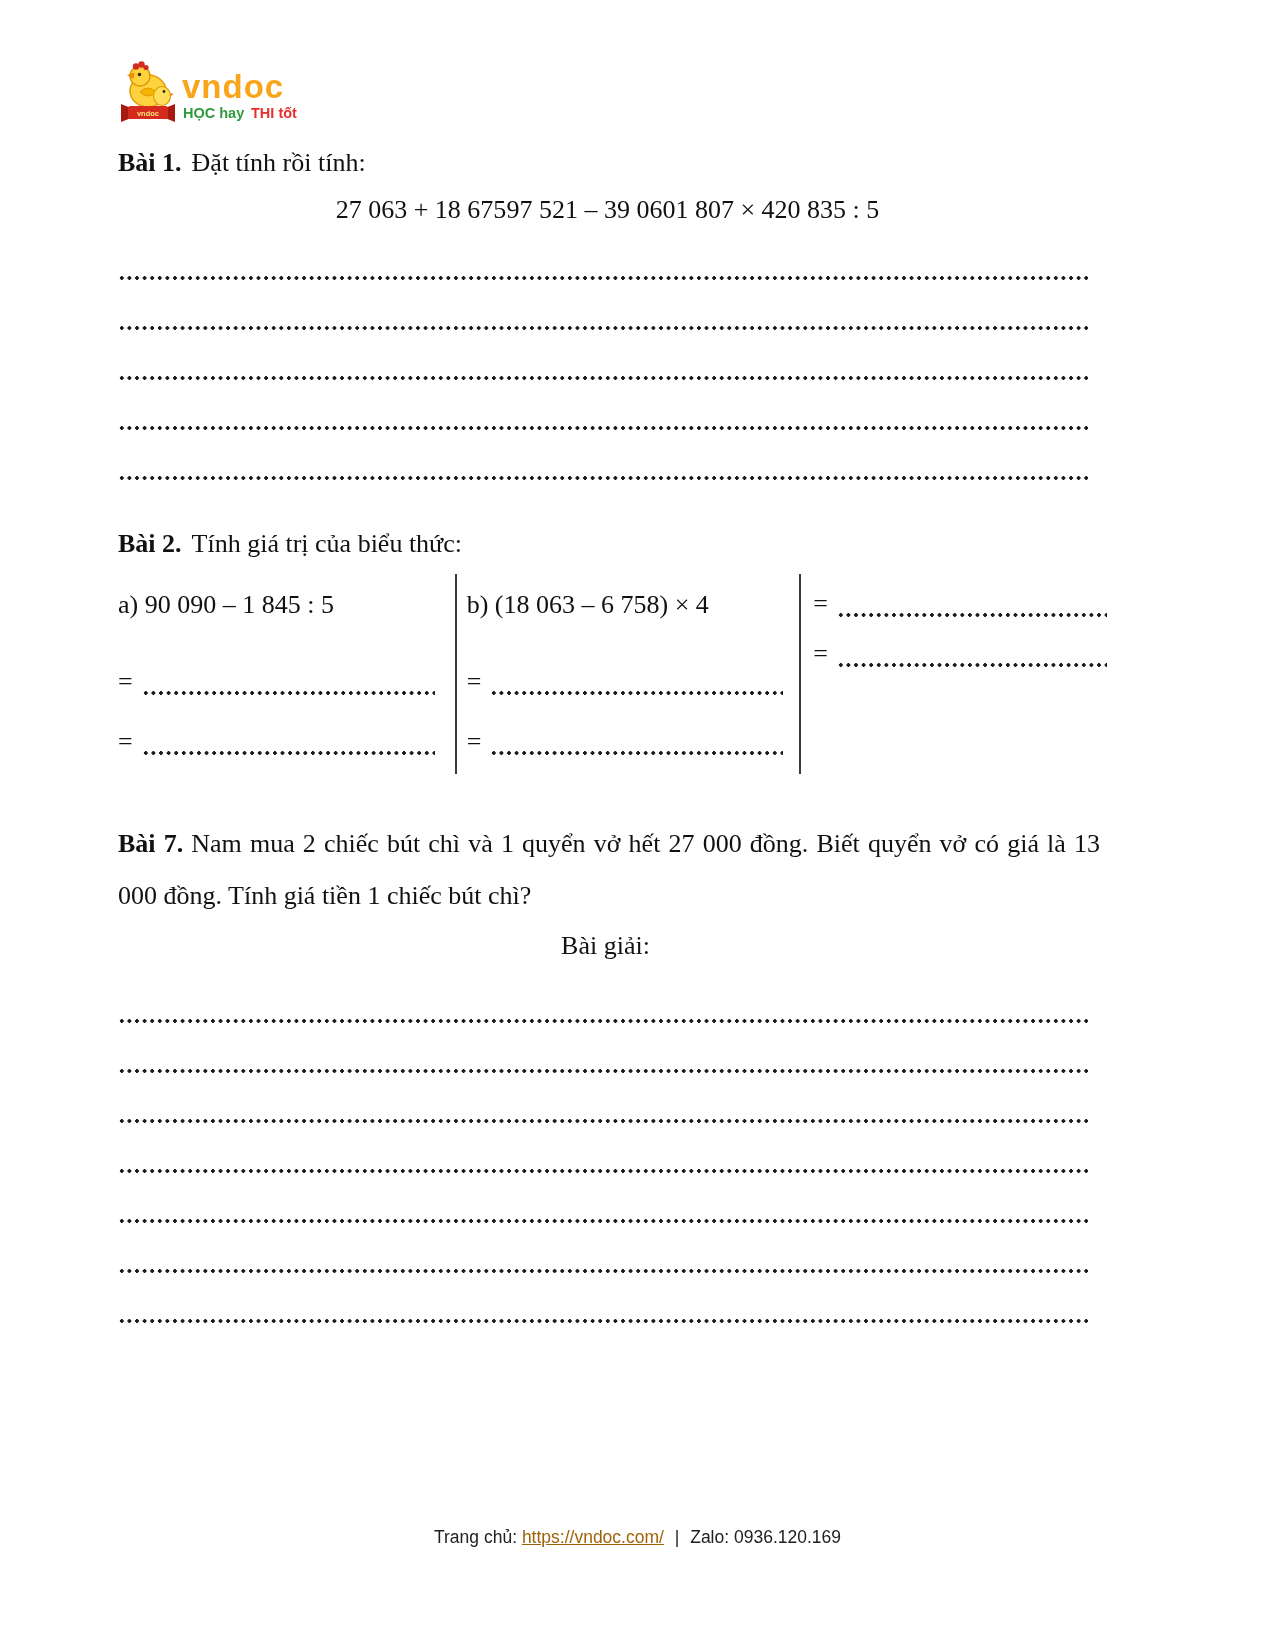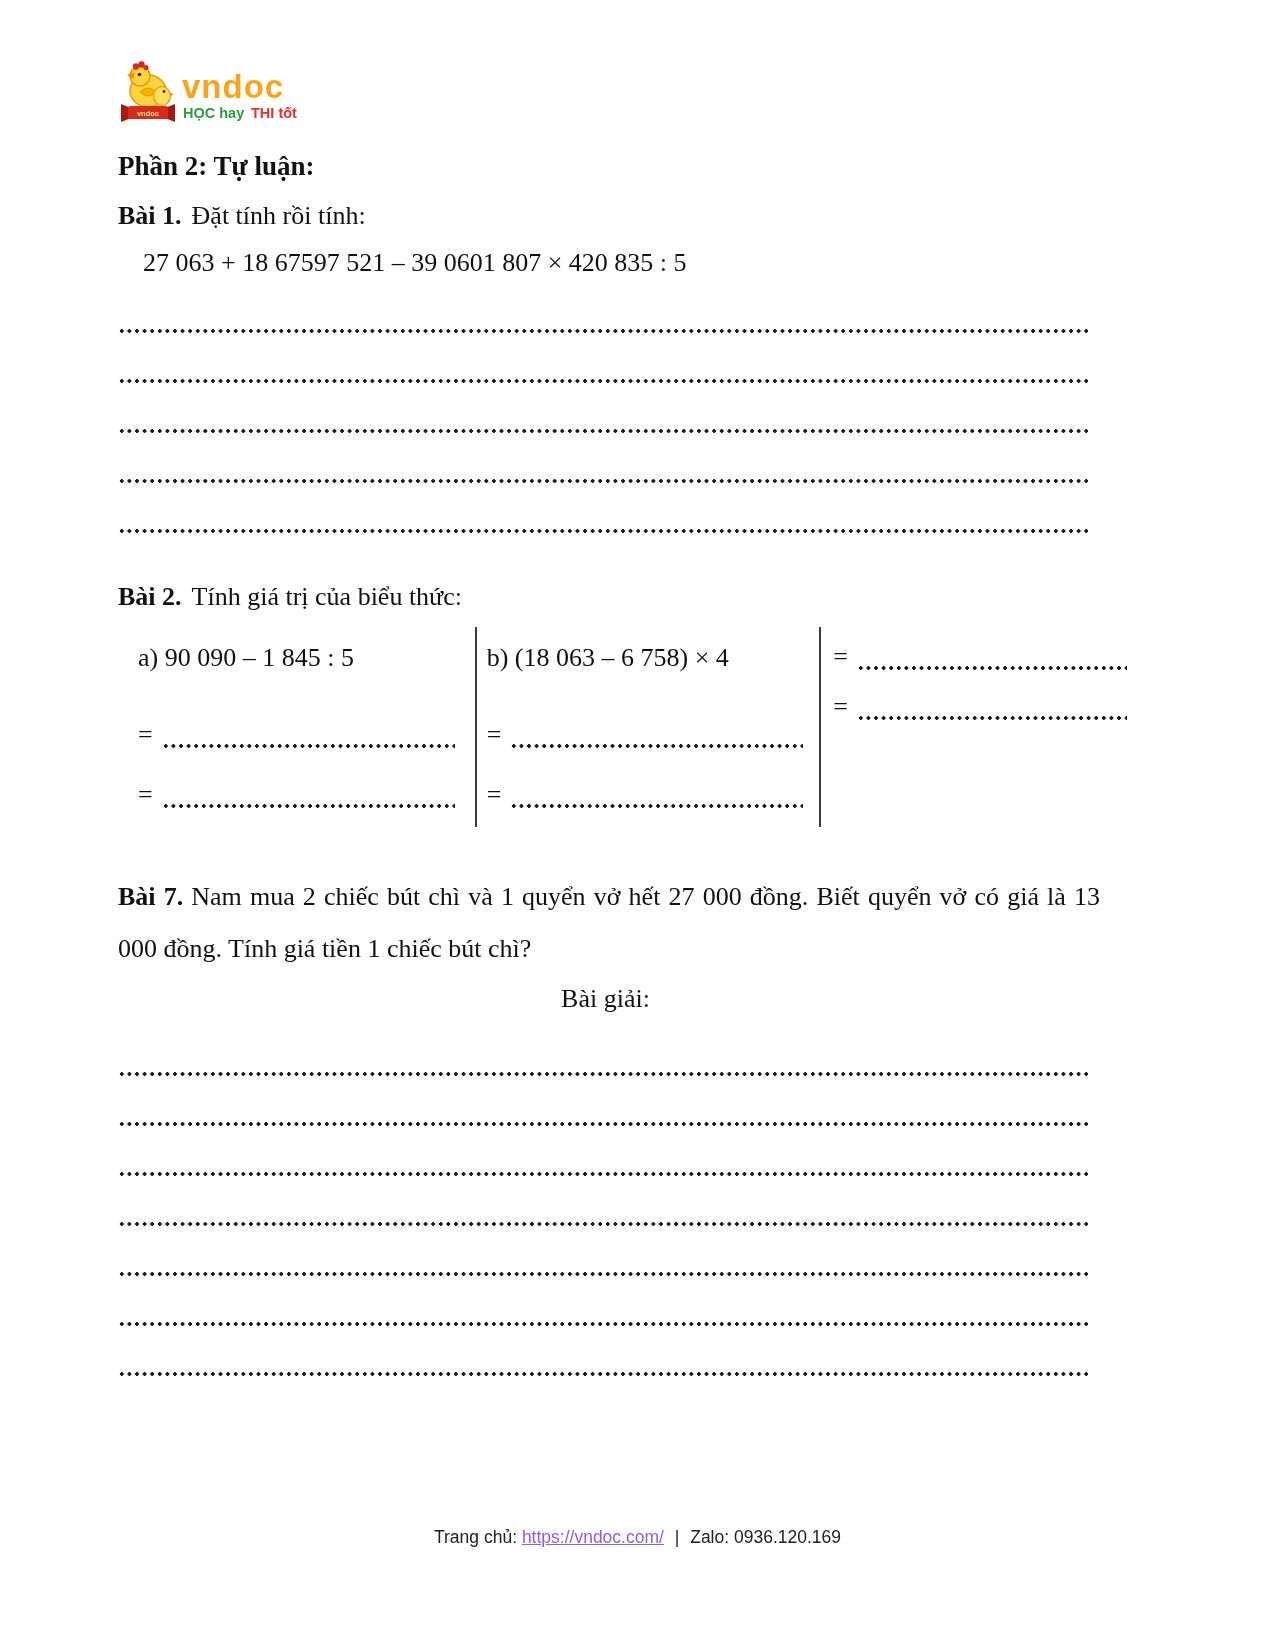--- a/index.html
+++ b/index.html
@@ -15,32 +15,32 @@
   }
   .content{width:975px;}
   
   .logo{width:180px;height:72px;}
   .brand-text{font-family:"Liberation Sans",sans-serif;font-weight:bold;}
   
   .h-part{font-size:27px;font-weight:bold;margin:19px 0 0 0;line-height:34px;}
   .prob-head{font-size:26px;margin:16px 0 0 0;line-height:34px;}
   .prob-head .lbl{font-weight:bold;margin-right:10px;}
   
-  .expr-row{display:flex;justify-content:flex-start;font-size:26px;line-height:34px;margin:13px 0 0 25px;width:945px;}
+  .expr-row{display:flex;justify-content:center;font-size:26px;line-height:34px;margin:13px 0 0 17px;width:945px;}
   
   .linerow{height:50px;position:relative;}
   .dotline{
     position:absolute;left:0;right:5px;bottom:4px;height:6px;
     background-image:radial-gradient(circle,#1b1b1b 1.6px,transparent 1.9px);
     background-size:7.6px 6px;background-repeat:repeat-x;background-position:left center;
   }
   
   .grid{display:flex;margin-top:13px;height:200px;}
   .col{box-sizing:border-box;}
-  .col-a{width:347px;padding-right:20px;margin-left:20px;}
+  .col-a{width:347px;padding-right:20px;}
   .col-b{width:356px;border-left:2px solid #3c3c3c;padding-left:10px;padding-right:16px;}
   .col-c{flex:1;border-left:2px solid #3c3c3c;padding-left:12px;}
   .expr{font-size:26px;line-height:34px;margin:0;}
   .col-a .expr,.col-b .expr{margin-top:14px;}
   .col-c .expr{margin-top:0;}
   .eqrow{display:flex;align-items:flex-end;}
   .eqsign{font-size:26px;line-height:28px;}
   .eqdots{height:10px;margin-left:9px;flex:0 0 auto;
     background-image:radial-gradient(circle,#1b1b1b 1.6px,transparent 1.9px);
     background-size:7.6px 6px;background-repeat:repeat-x;background-position:left bottom;}
@@ -53,21 +53,21 @@
   
   .b4-text{font-size:26px;line-height:52px;text-align:justify;margin:44px 0 0 0;width:982px;}
   .b4-text .lbl{font-weight:bold;margin-right:8px;}
   .solution-heading{font-size:26px;text-align:center;margin:4px 0 0 0;line-height:40px;}
   
   .footer{
     position:absolute;left:0;bottom:102px;width:1275px;
     text-align:center;font-family:"Liberation Sans",sans-serif;
     font-size:17.5px;color:#202020;
   }
-  .footer a{color:#8b5cf6;text-decoration:underline;}
+  .footer a{color:#a16207;text-decoration:underline;}
   .sep{margin:0 6px;}
 </style>
 </head>
 <body>
 
 <div class="page">
 
   <div class="logo">
     <svg width="180" height="72" viewBox="0 0 180 72">
 
@@ -91,21 +91,20 @@
       </g>
 
       <text x="64" y="40" font-size="33" class="brand-text" fill="#F9A51B" letter-spacing="1">vndoc</text>
       <text x="65" y="60" font-size="14.5" class="brand-text" fill="#2E9B3D">HỌC hay</text>
       <text x="133" y="60" font-size="14.5" class="brand-text" fill="#E8302A">THI tốt</text>
     </svg>
   </div>
 
   <div class="content">
 
-    <h2 class="h-part">Phần 2: Tự luận:</h2>
 
     <p class="prob-head"><span class="lbl">Bài 1.</span><span>Đặt tính rồi tính:</span></p>
 
     <div class="expr-row">
       <span>27 063 + 18 675</span>
       <span>97 521 – 39 060</span>
       <span>1 807 × 4</span>
       <span>20 835 : 5</span>
     </div>
 

